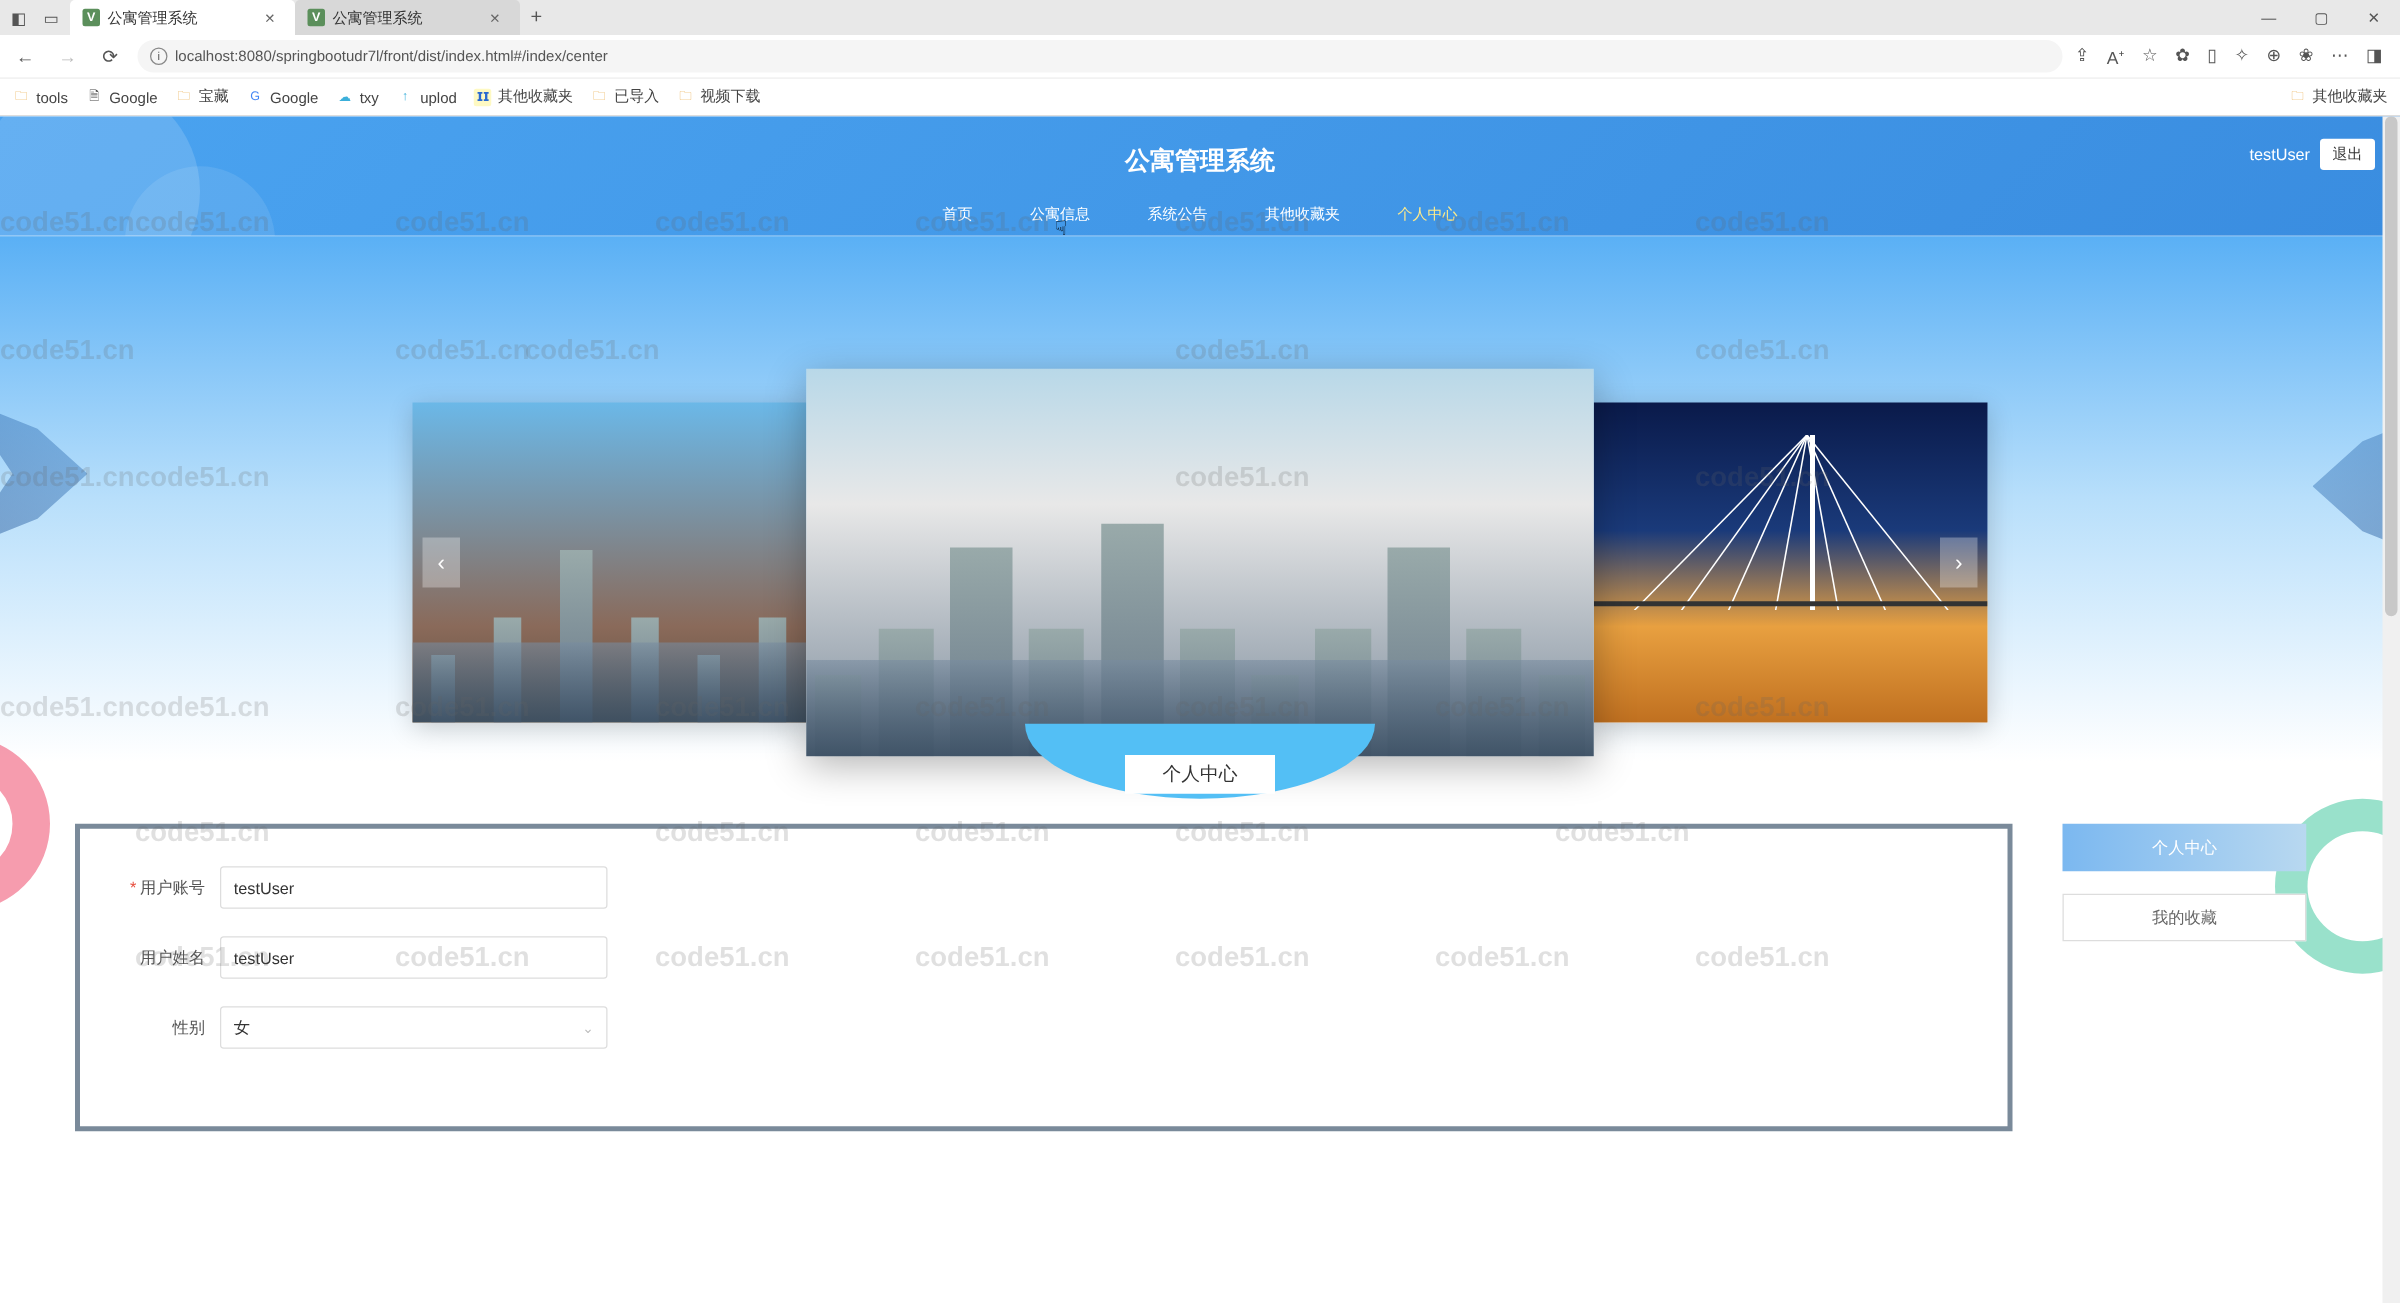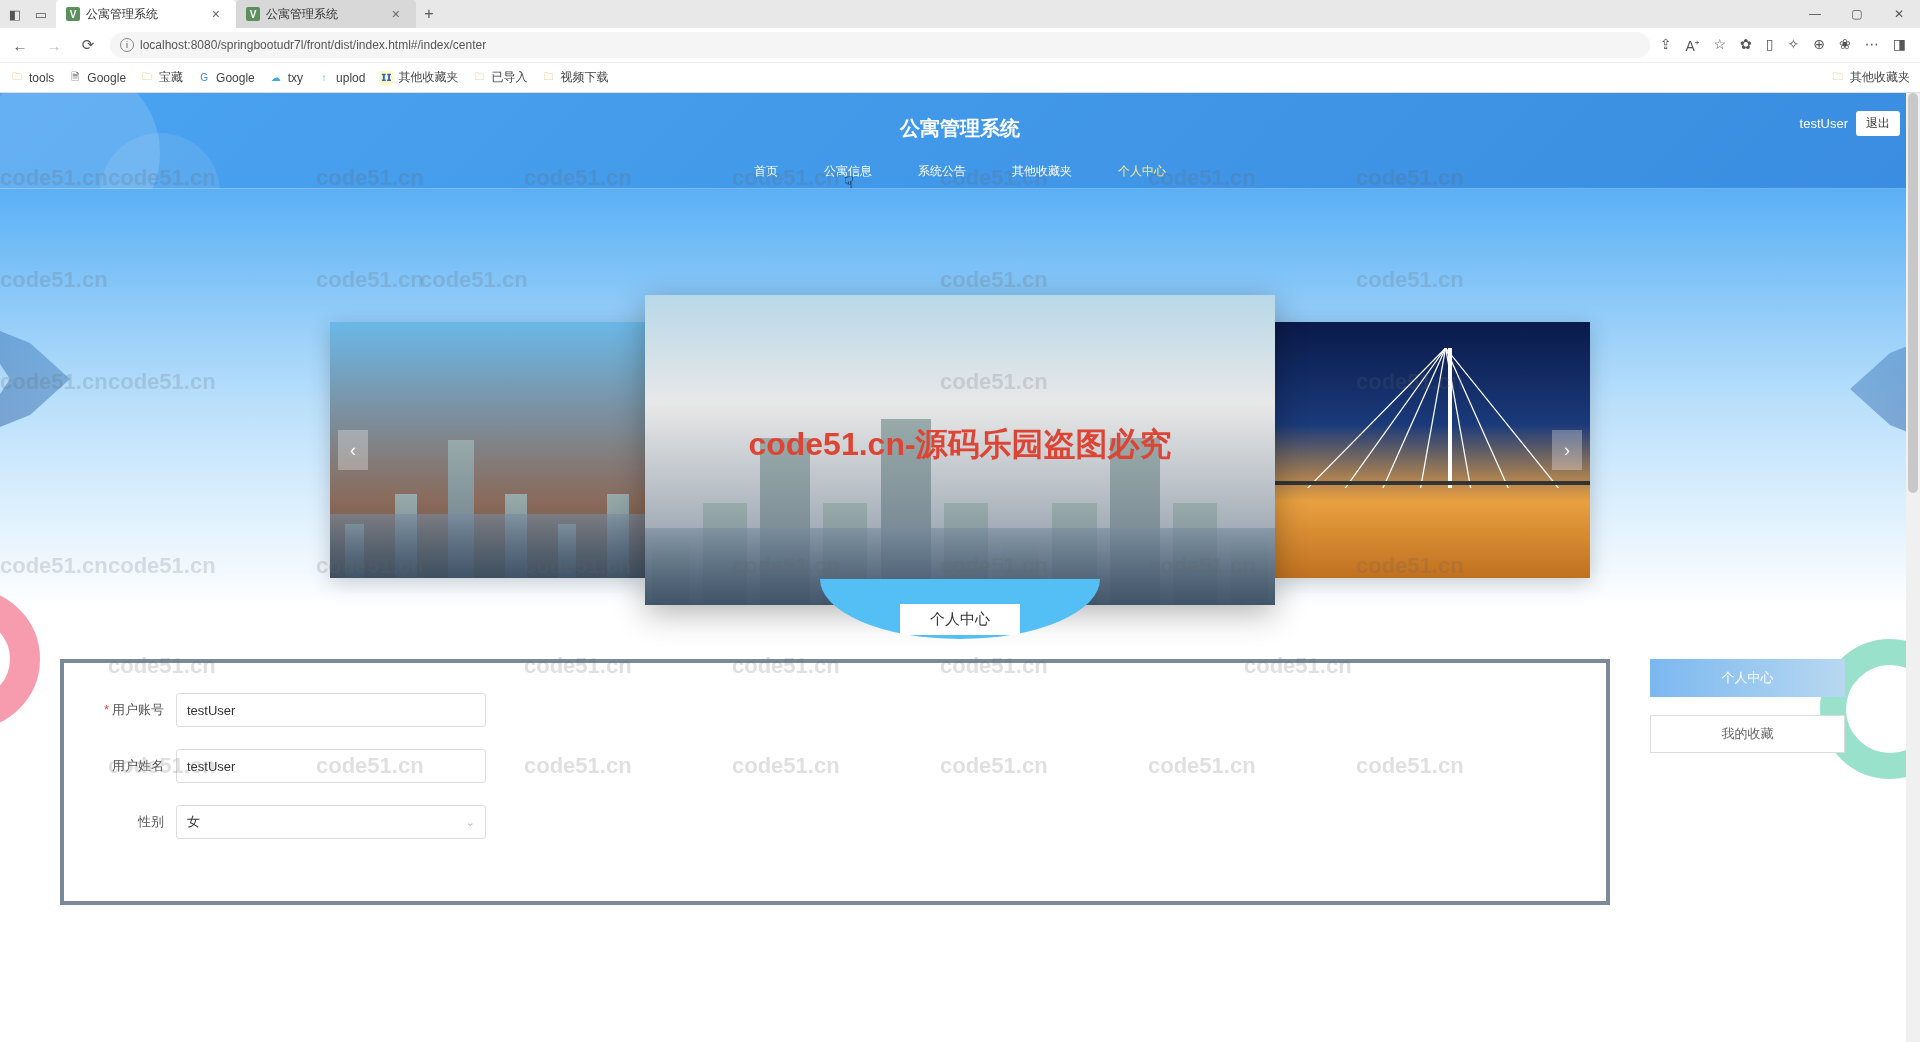--- a/index.html
+++ b/index.html
@@ -344,16 +344,15 @@
     <span class="wm" style="left:732px; top:560px">code51.cn</span>
     <span class="wm" style="left:940px; top:560px">code51.cn</span>
     <span class="wm" style="left:1244px; top:560px">code51.cn</span>
     <span class="wm" style="left:108px; top:660px">code51.cn</span>
     <span class="wm" style="left:316px; top:660px">code51.cn</span>
     <span class="wm" style="left:524px; top:660px">code51.cn</span>
     <span class="wm" style="left:732px; top:660px">code51.cn</span>
     <span class="wm" style="left:940px; top:660px">code51.cn</span>
     <span class="wm" style="left:1148px; top:660px">code51.cn</span>
     <span class="wm" style="left:1356px; top:660px">code51.cn</span>
-    <span class="wm-red">code51.cn-源码乐园盗图必究</span>
   </div>
 
 </div>
 
 </body></html>

